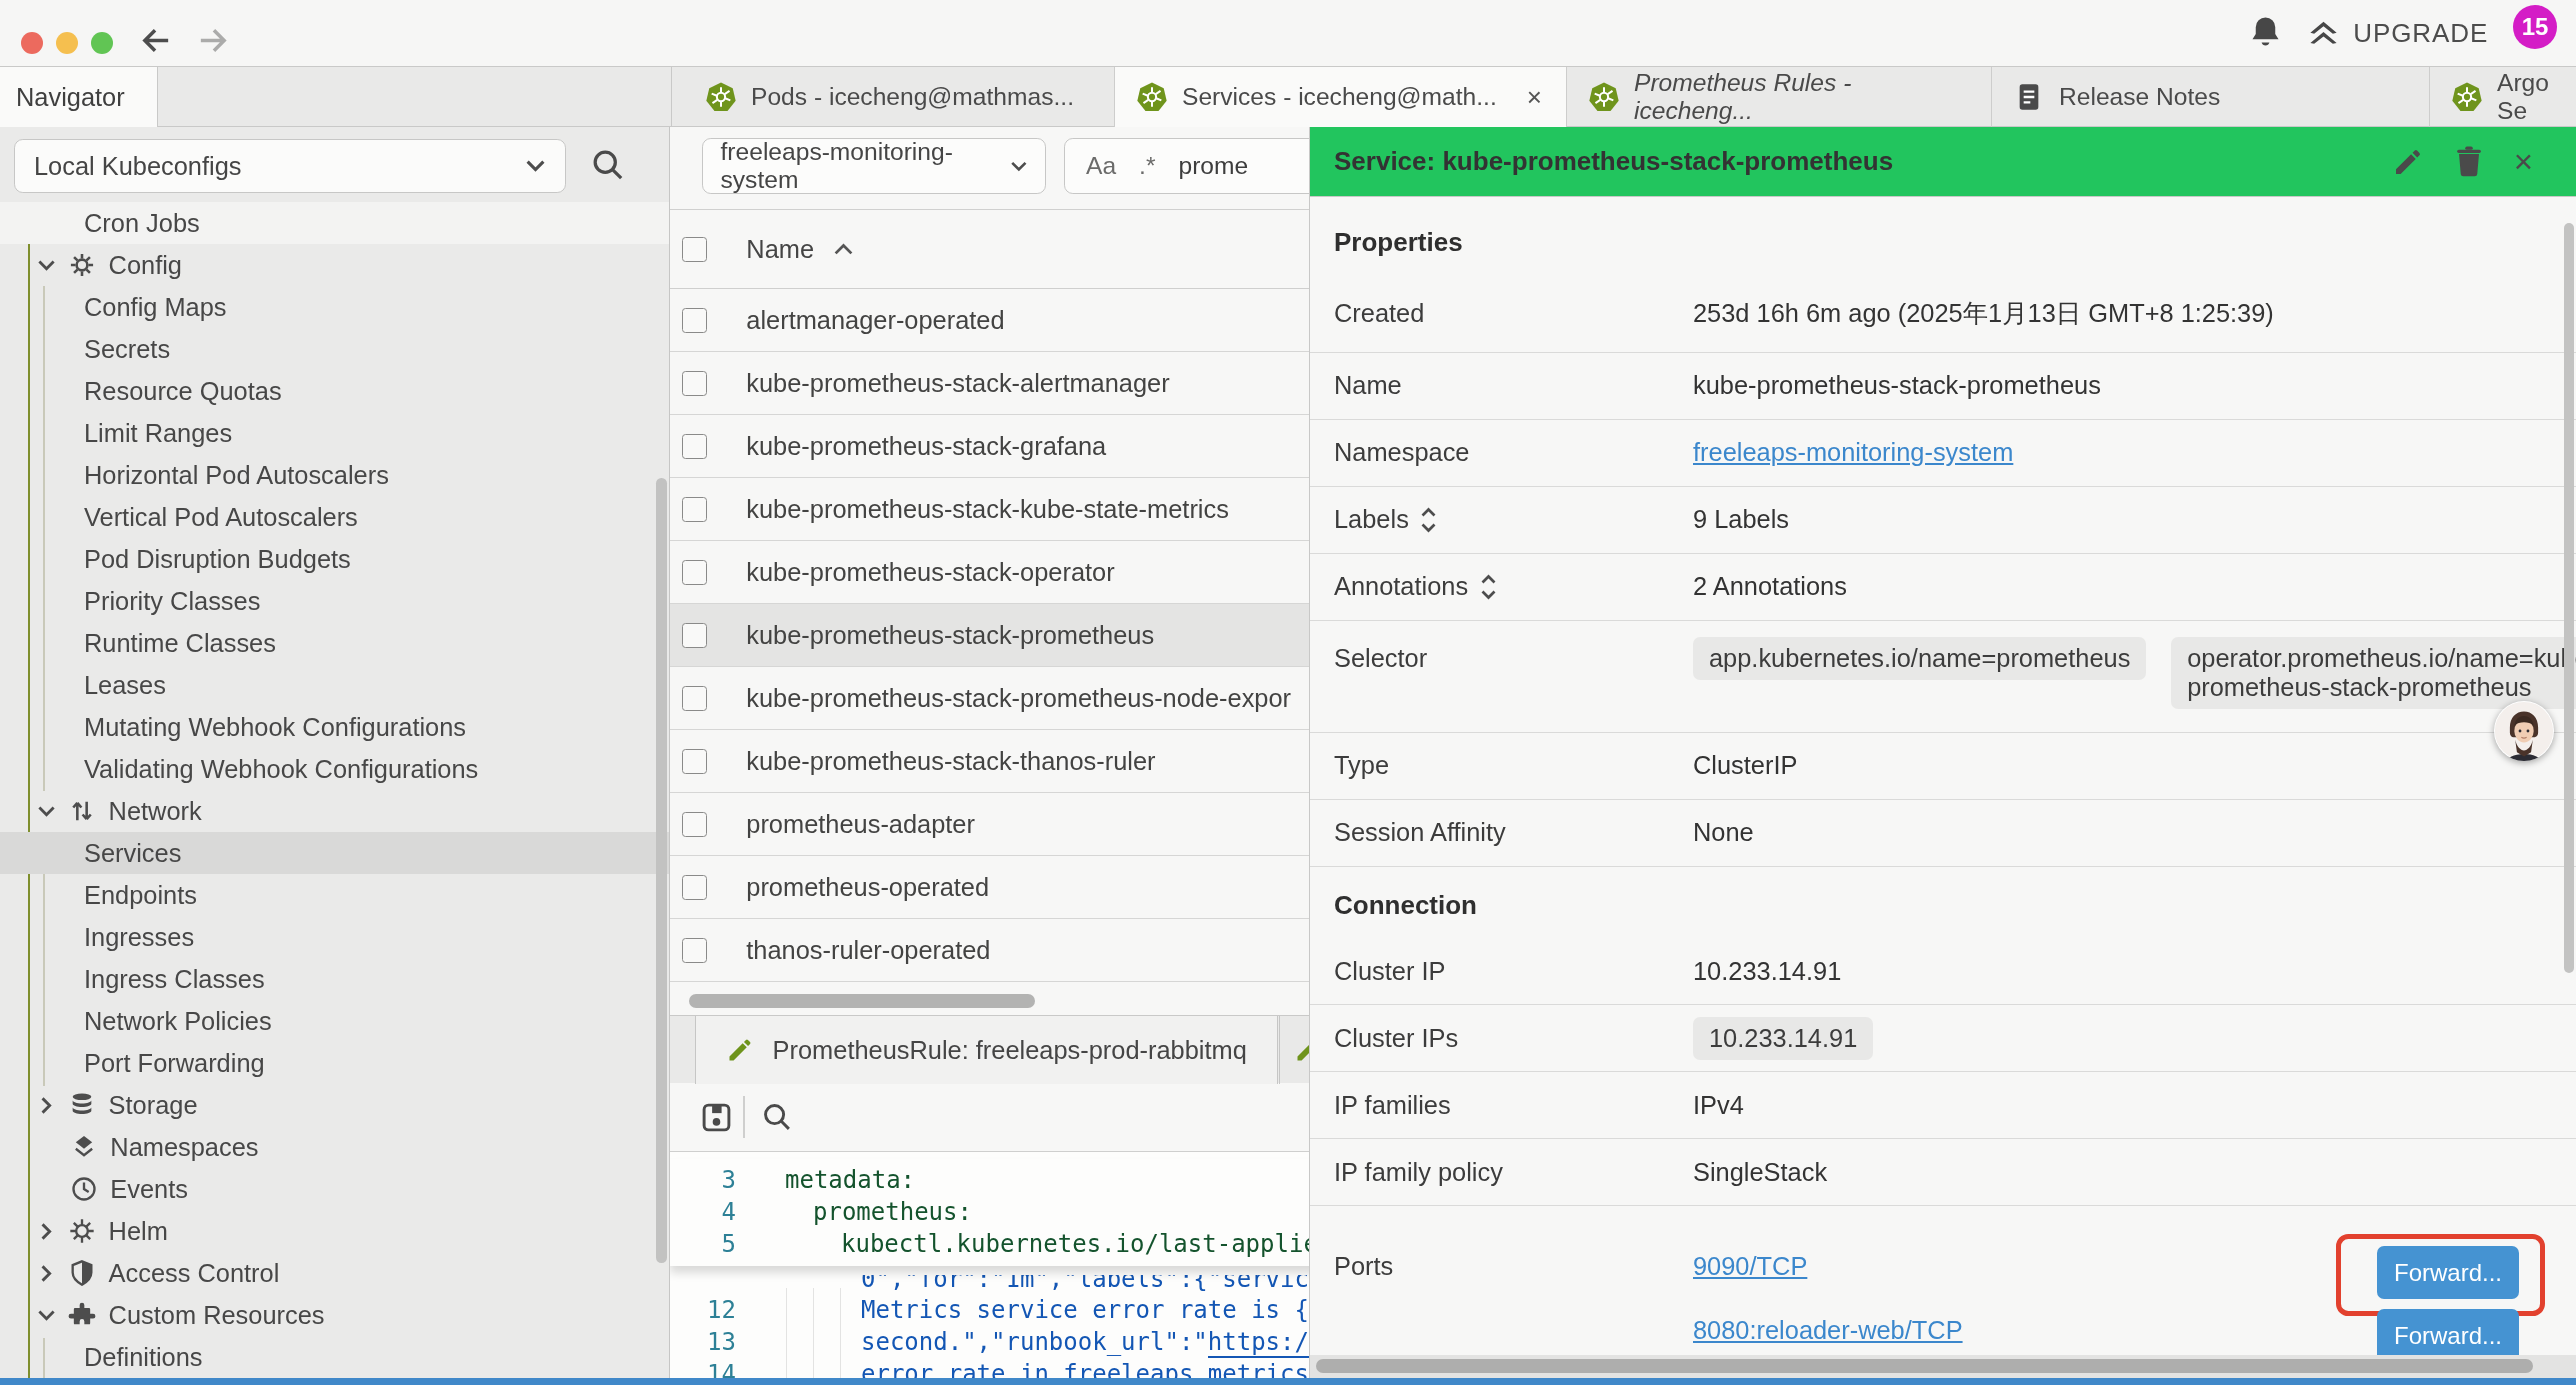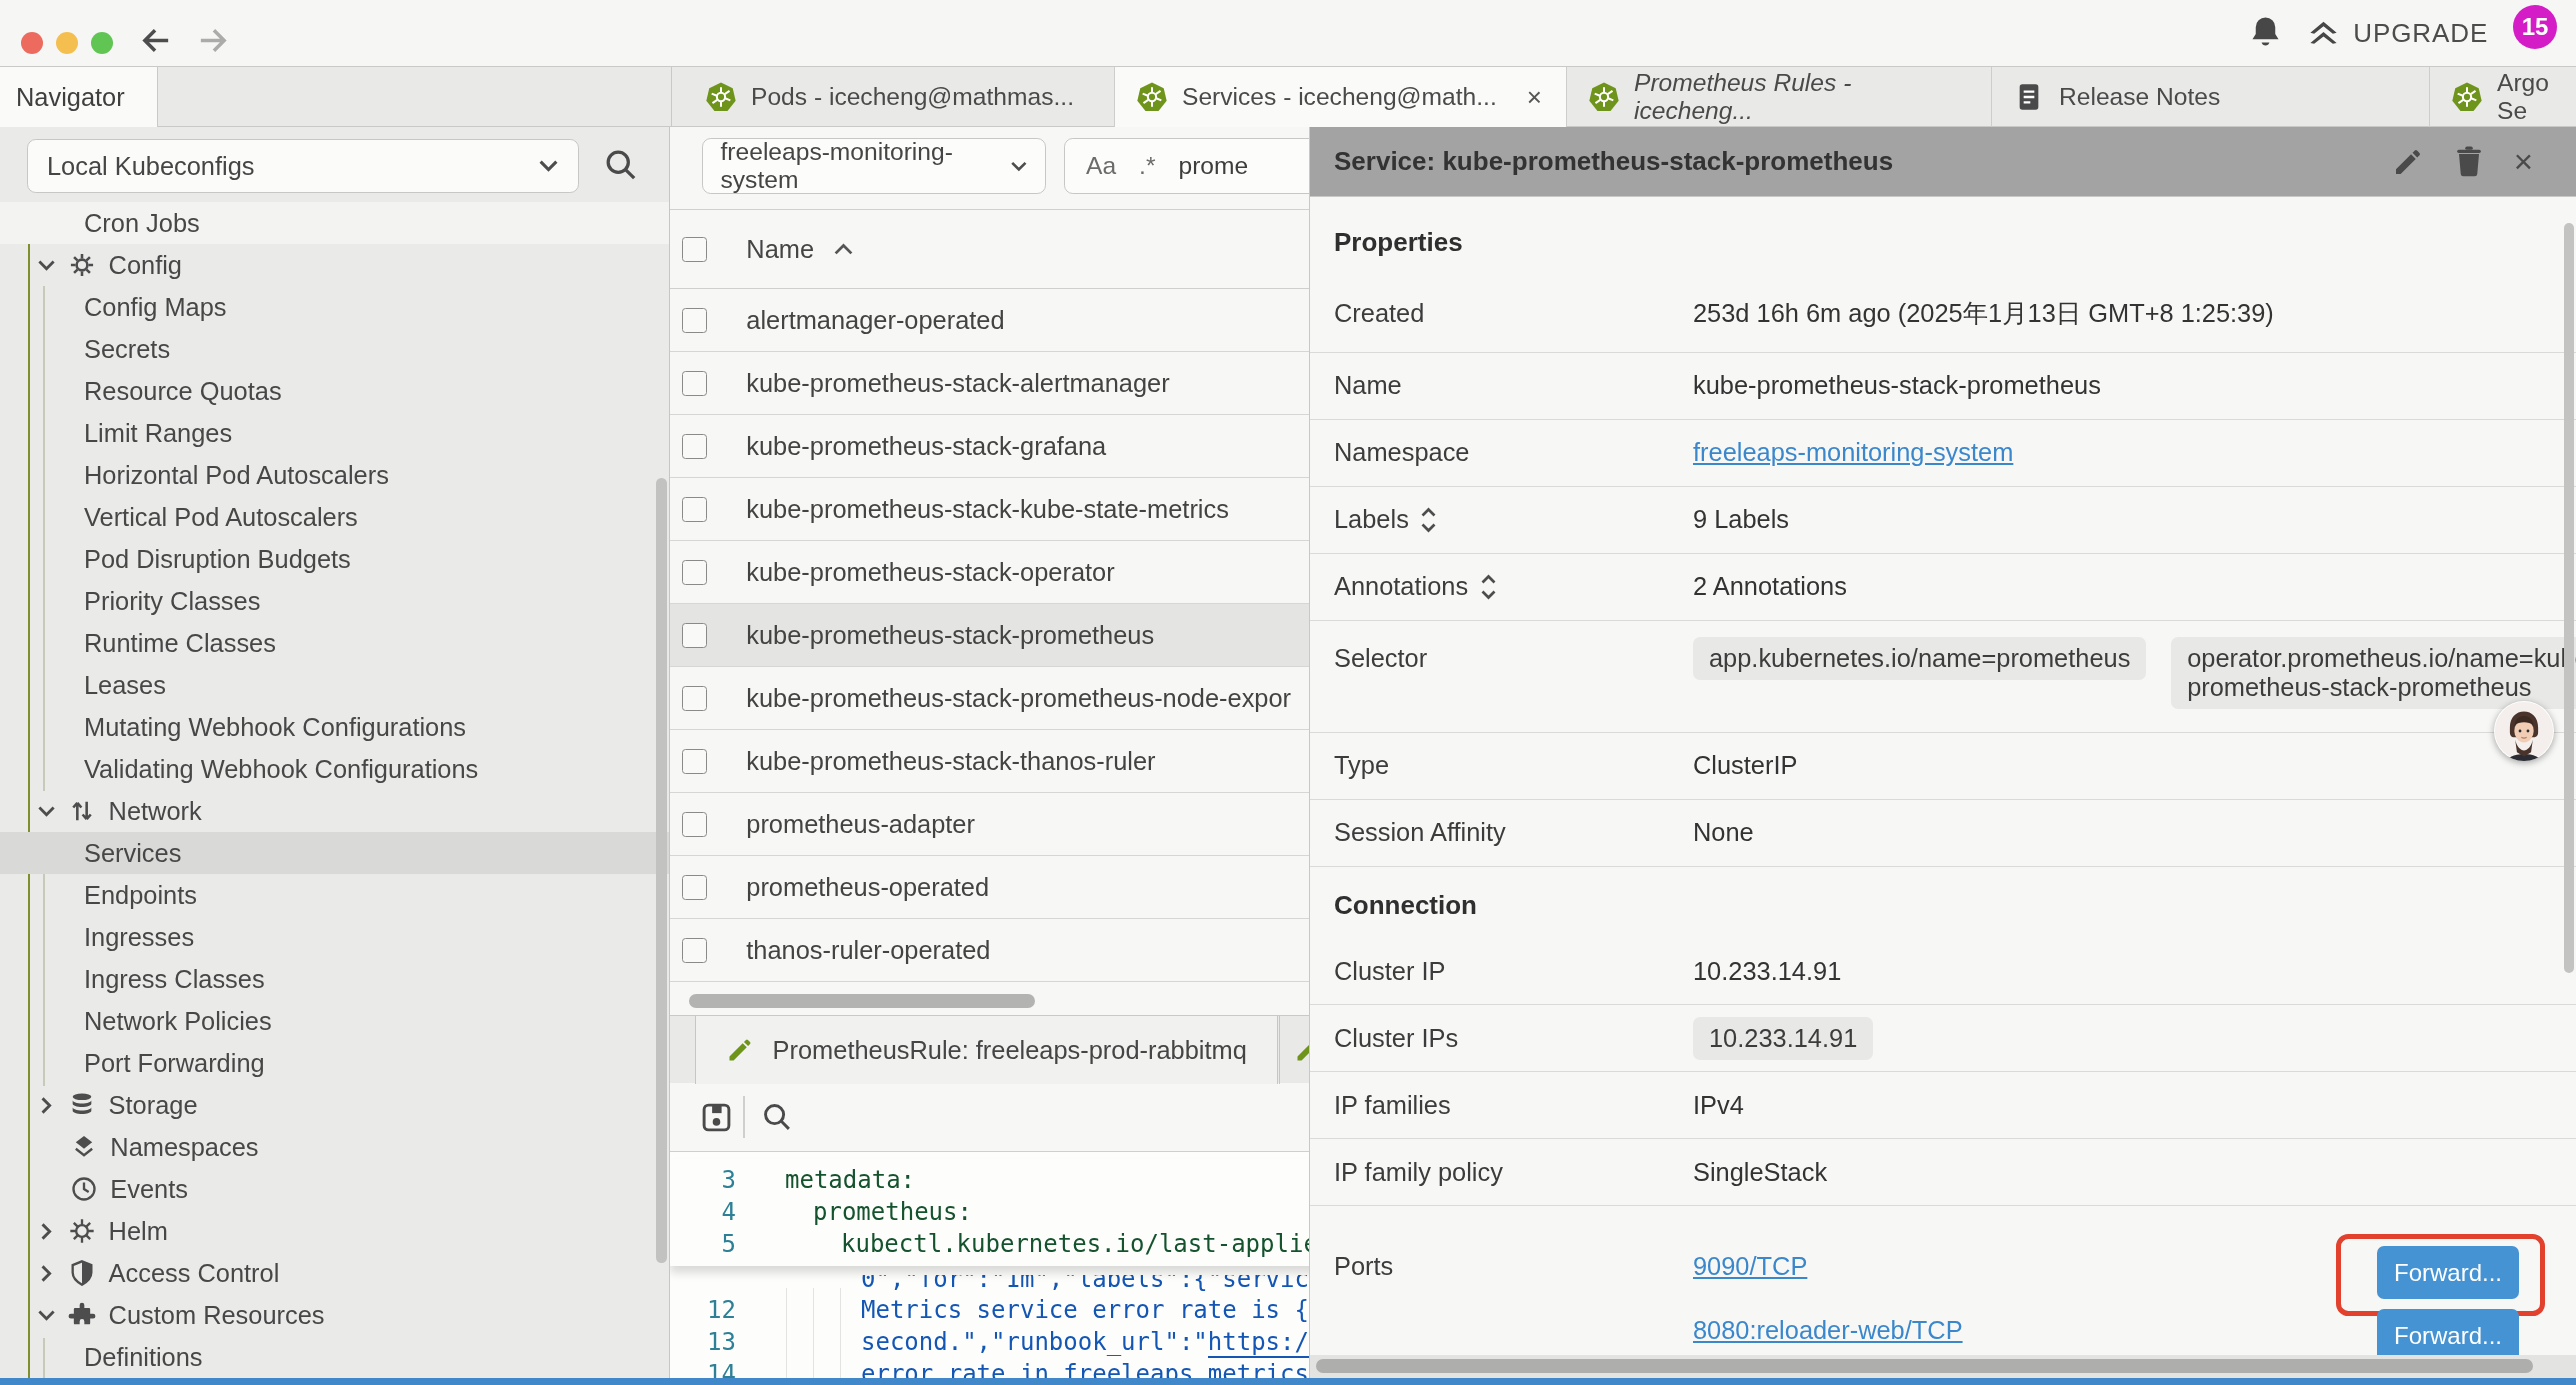--- a/index.html
+++ b/index.html
@@ -26,21 +26,21 @@
   .stripdiv{position:absolute;top:0;width:0.9px;height:60px;background:#c9c9c8;}
   .ktab{position:absolute;top:0;height:60px;display:flex;align-items:center;gap:14px;padding:0 21px;box-sizing:border-box;
         font-size:24.6px;color:#4a4a4a;border-right:0.9px solid #cdcdcc;}
   .ktab.active{background:#fafaf9;}
   .ktab.italic .tabtxt{font-style:italic;}
   .tabclose{margin-left:16px;font-size:26px;color:#555;}
   .kicon{width:32px;height:32px;flex:0 0 auto;}
 
   
   .sidebar{position:absolute;left:0;top:127px;width:669px;height:1258px;background:#eaeae9;overflow:hidden;}
-  .sidebar .ctxrow{position:absolute;left:13px;top:0;width:669px;height:77px;}
+  .sidebar .ctxrow{position:absolute;left:0;top:0;width:669px;height:77px;}
   .ctxsel{position:absolute;left:14px;top:12.3px;width:552px;height:54px;background:#fbfbfa;border:1.8px solid #c7c7c6;border-radius:8.8px;
           display:flex;align-items:center;justify-content:space-between;padding:0 19px;box-sizing:border-box;font-size:25.4px;color:#454545;}
   .ctxsearch{position:absolute;left:589px;top:19px;}
   .tree{position:absolute;left:0;top:75px;width:669px;}
   .trow{height:42px;display:flex;align-items:center;font-size:25.4px;color:#474747;}
   .trow.leaf{padding-left:84px;}
   .trow.grp{padding-left:37px;gap:12.3px;}
   .trow.item2{padding-left:70px;gap:12.3px;}
   .trow.sel{background:#d9d9d8;}
   .trow.hl{background:#f3f3f2;}
@@ -85,21 +85,21 @@
   .scrolled{position:absolute;left:0;top:123px;width:100%;}
   .partialwrap{height:19px;overflow:hidden;}
   .partialwrap .eline{margin-top:-12.3px;}
   .tkey{color:#14532d;}
   .tstr{color:#1356b4;}
   .tlink{color:#1356b4;border-bottom:2.6px solid #1356b4;}
   .eguide{position:absolute;width:0.9px;background:#e3e3e2;top:136px;height:97px;}
 
   
   .panel{position:absolute;left:1309px;top:127px;width:1267px;height:1258px;background:#f7f7f6;border-left:0.9px solid #c8c8c7;box-sizing:border-box;}
-  .phead{position:absolute;left:0;top:0;width:100%;height:70px;background:#a3a3a3;border-bottom:0.9px solid #c8c8c7;box-sizing:border-box;
+  .phead{position:absolute;left:0;top:0;width:100%;height:70px;background:#22c55e;border-bottom:0.9px solid #c8c8c7;box-sizing:border-box;
          display:flex;align-items:center;padding:0 24px;}
   .ptitle{font-size:26px;font-weight:bold;color:#333;}
   .phicons{margin-left:auto;display:flex;align-items:center;gap:30px;padding-right:19px;}
   .pclose{font-size:33px;color:#4a4a4a;line-height:1;}
   .pcontent{position:absolute;left:0;top:70px;width:100%;height:1188px;overflow:hidden;}
   .psection{padding:30px 0 17.5px 24px;font-size:26px;font-weight:bold;color:#2f2f2f;}
   .prow{min-height:67px;display:flex;align-items:center;border-bottom:0.9px solid #dadad9;box-sizing:border-box;padding-left:24px;}
   .plabel{width:359px;flex:0 0 auto;font-size:25.4px;color:#3c3c3c;display:flex;align-items:center;gap:10.5px;}
   .pvalue{font-size:25.4px;color:#333;}
   .pvalue a,.plink{color:#3b87cc;text-decoration:underline;}

